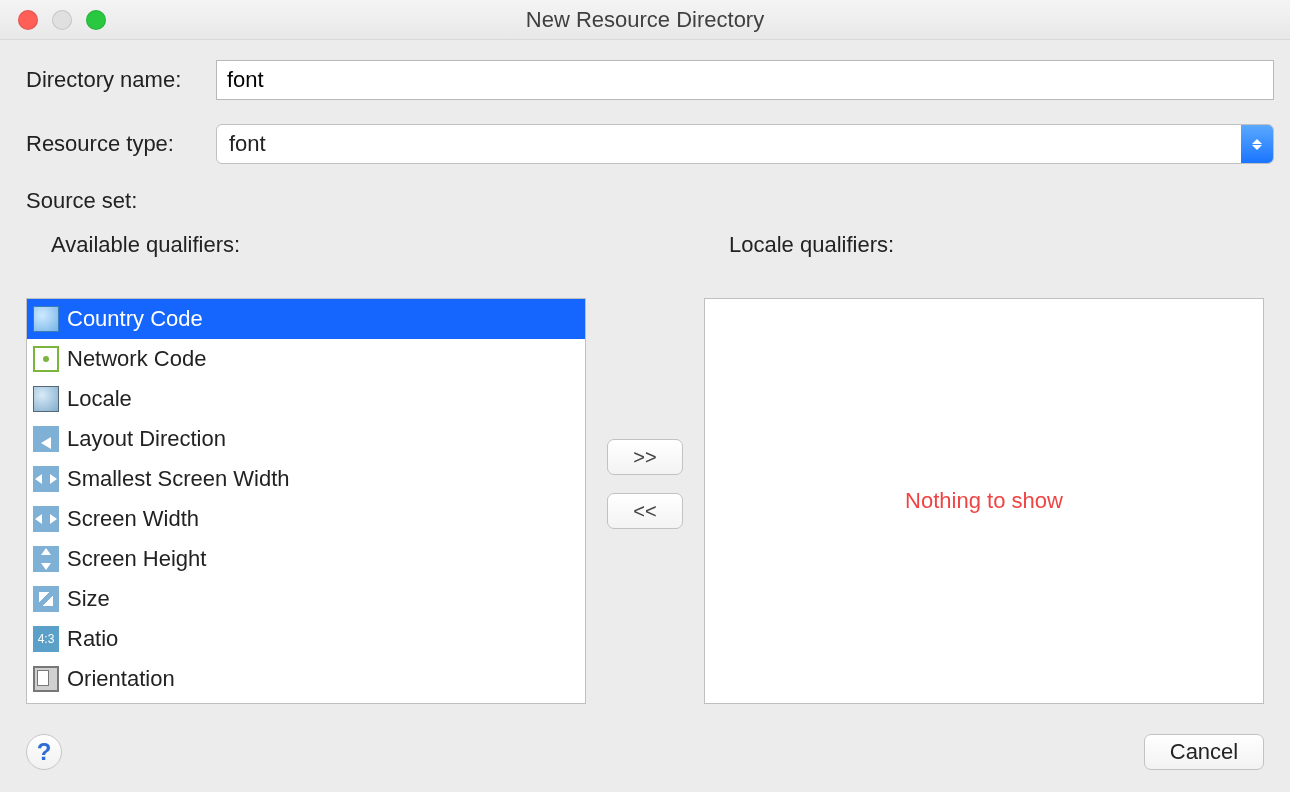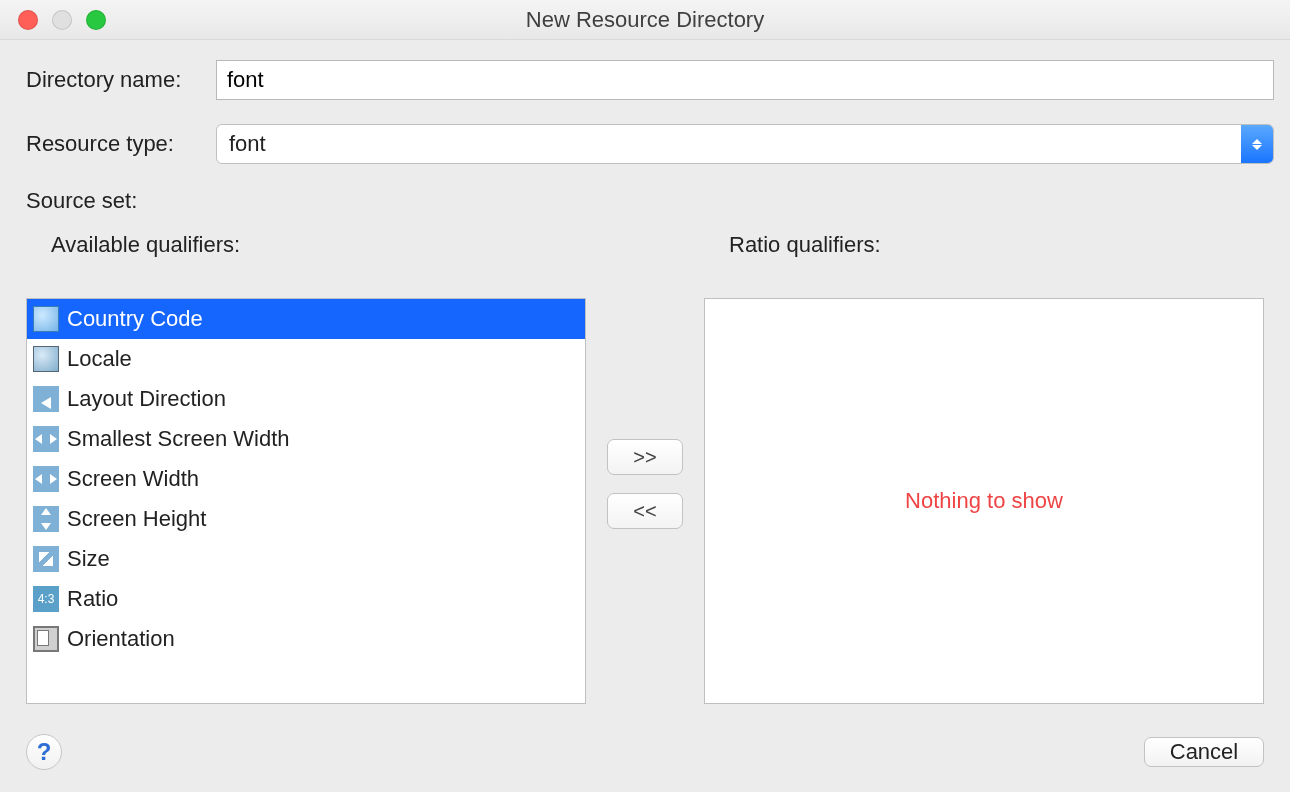--- a/index.html
+++ b/index.html
@@ -148,21 +148,21 @@
     display: flex; align-items: center;
   }
   .help-btn {
     width: 36px; height: 36px; border-radius: 50%;
     border: 1px solid #c6c6c6; background: linear-gradient(#fff,#f1f1f1);
     display: flex; align-items: center; justify-content: center;
     color: #2e6cd6; font-size: 24px; font-weight: 600;
   }
   .footer-spacer { flex: 1; }
   .btn {
-    height: 30px; min-width: 120px;
+    height: 36px; min-width: 120px;
     border-radius: 7px;
     font-size: 22px;
     display: inline-flex; align-items: center; justify-content: center;
     padding: 4px 22px;
     margin-left: 18px;
     border: 1px solid #c2c2c2;
     background: linear-gradient(#ffffff,#f2f2f2);
     color: #222;
   }
   .btn-primary {
@@ -205,20 +205,24 @@
 
   <div class="qual-area">
     <div>
       <div class="qual-col-heading">Available qualifiers:</div>
       <div class="list-box" id="available-list">
           <div class="list-item selected">
             <span class="ico ico-country"></span>
             <span>Country Code</span>
           </div>
           <div class="list-item">
+            <span class="ico ico-network"></span>
+            <span>Network Code</span>
+          </div>
+          <div class="list-item">
             <span class="ico ico-locale"></span>
             <span>Locale</span>
           </div>
           <div class="list-item">
             <span class="ico ico-layout"></span>
             <span>Layout Direction</span>
           </div>
           <div class="list-item">
             <span class="ico ico-swidth"></span>
             <span>Smallest Screen Width</span>
@@ -245,21 +249,21 @@
           </div>
         </div>
     </div>
 
     <div class="transfer-col">
       <div class="transfer-btn">&gt;&gt;</div>
       <div class="transfer-btn">&lt;&lt;</div>
     </div>
 
     <div>
-      <div class="qual-col-heading">Ratio qualifiers:</div>
+      <div class="qual-col-heading">Locale qualifiers:</div>
       <div class="list-box empty">
         <div class="empty-msg">Nothing to show</div>
       </div>
     </div>
   </div>
 
 </div>
 
 <div class="footer">
   <div class="help-btn">?</div>

